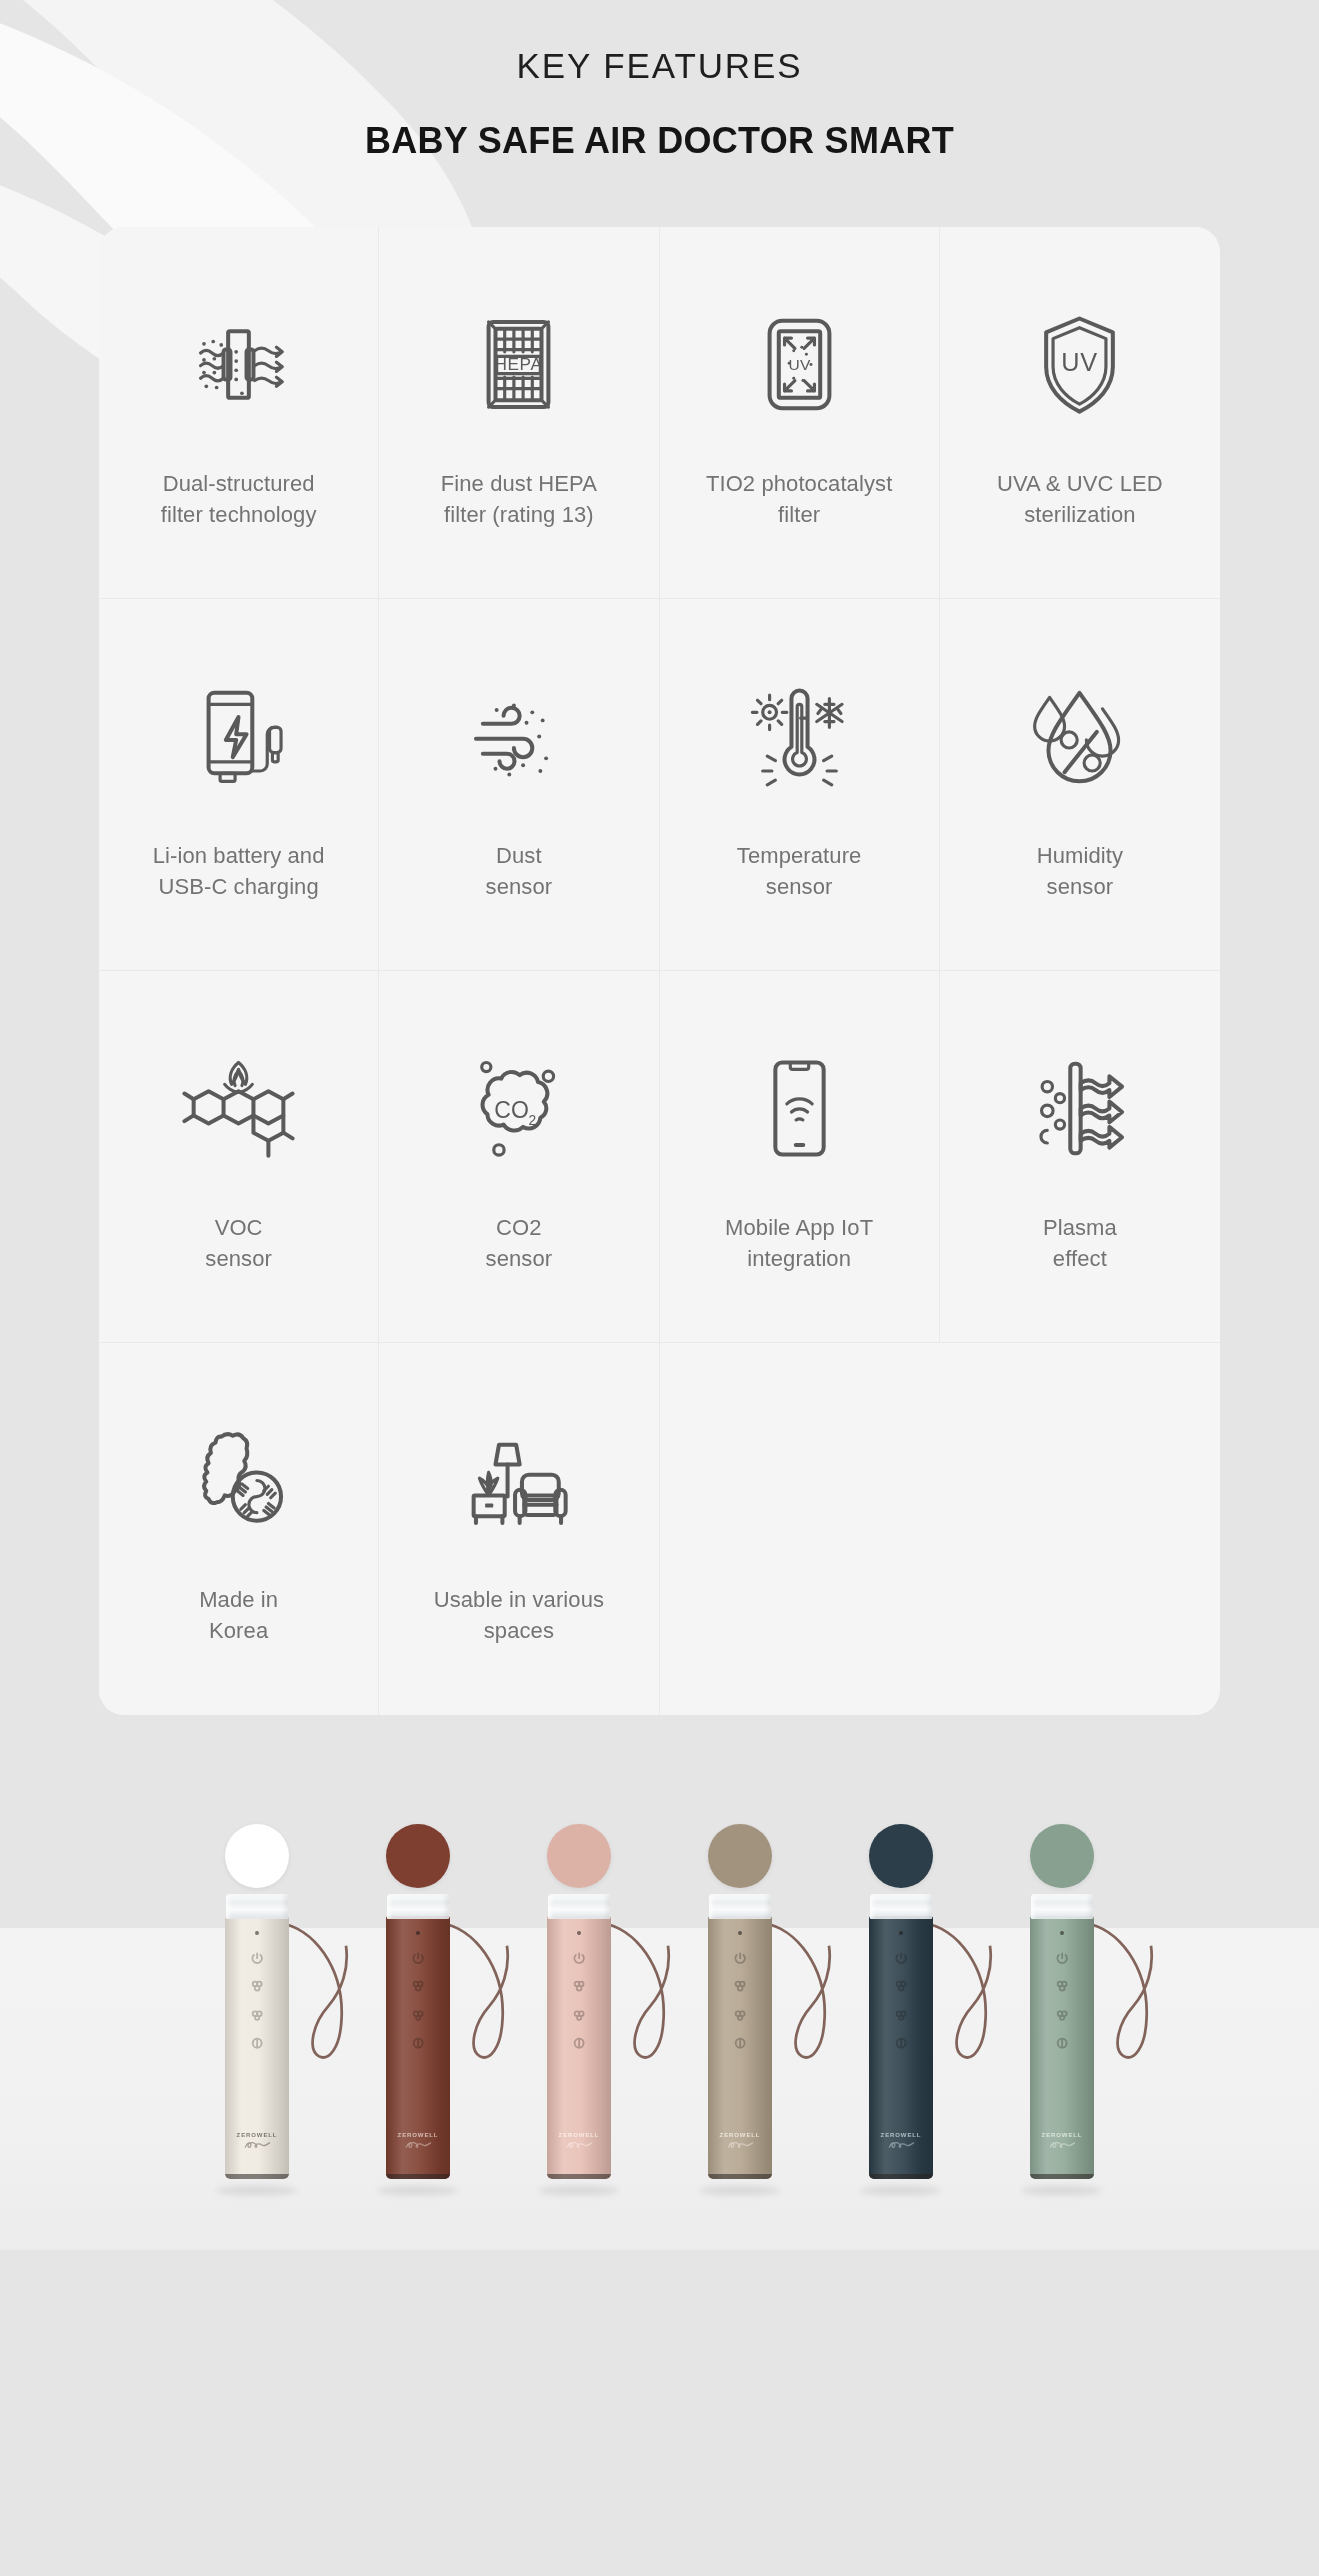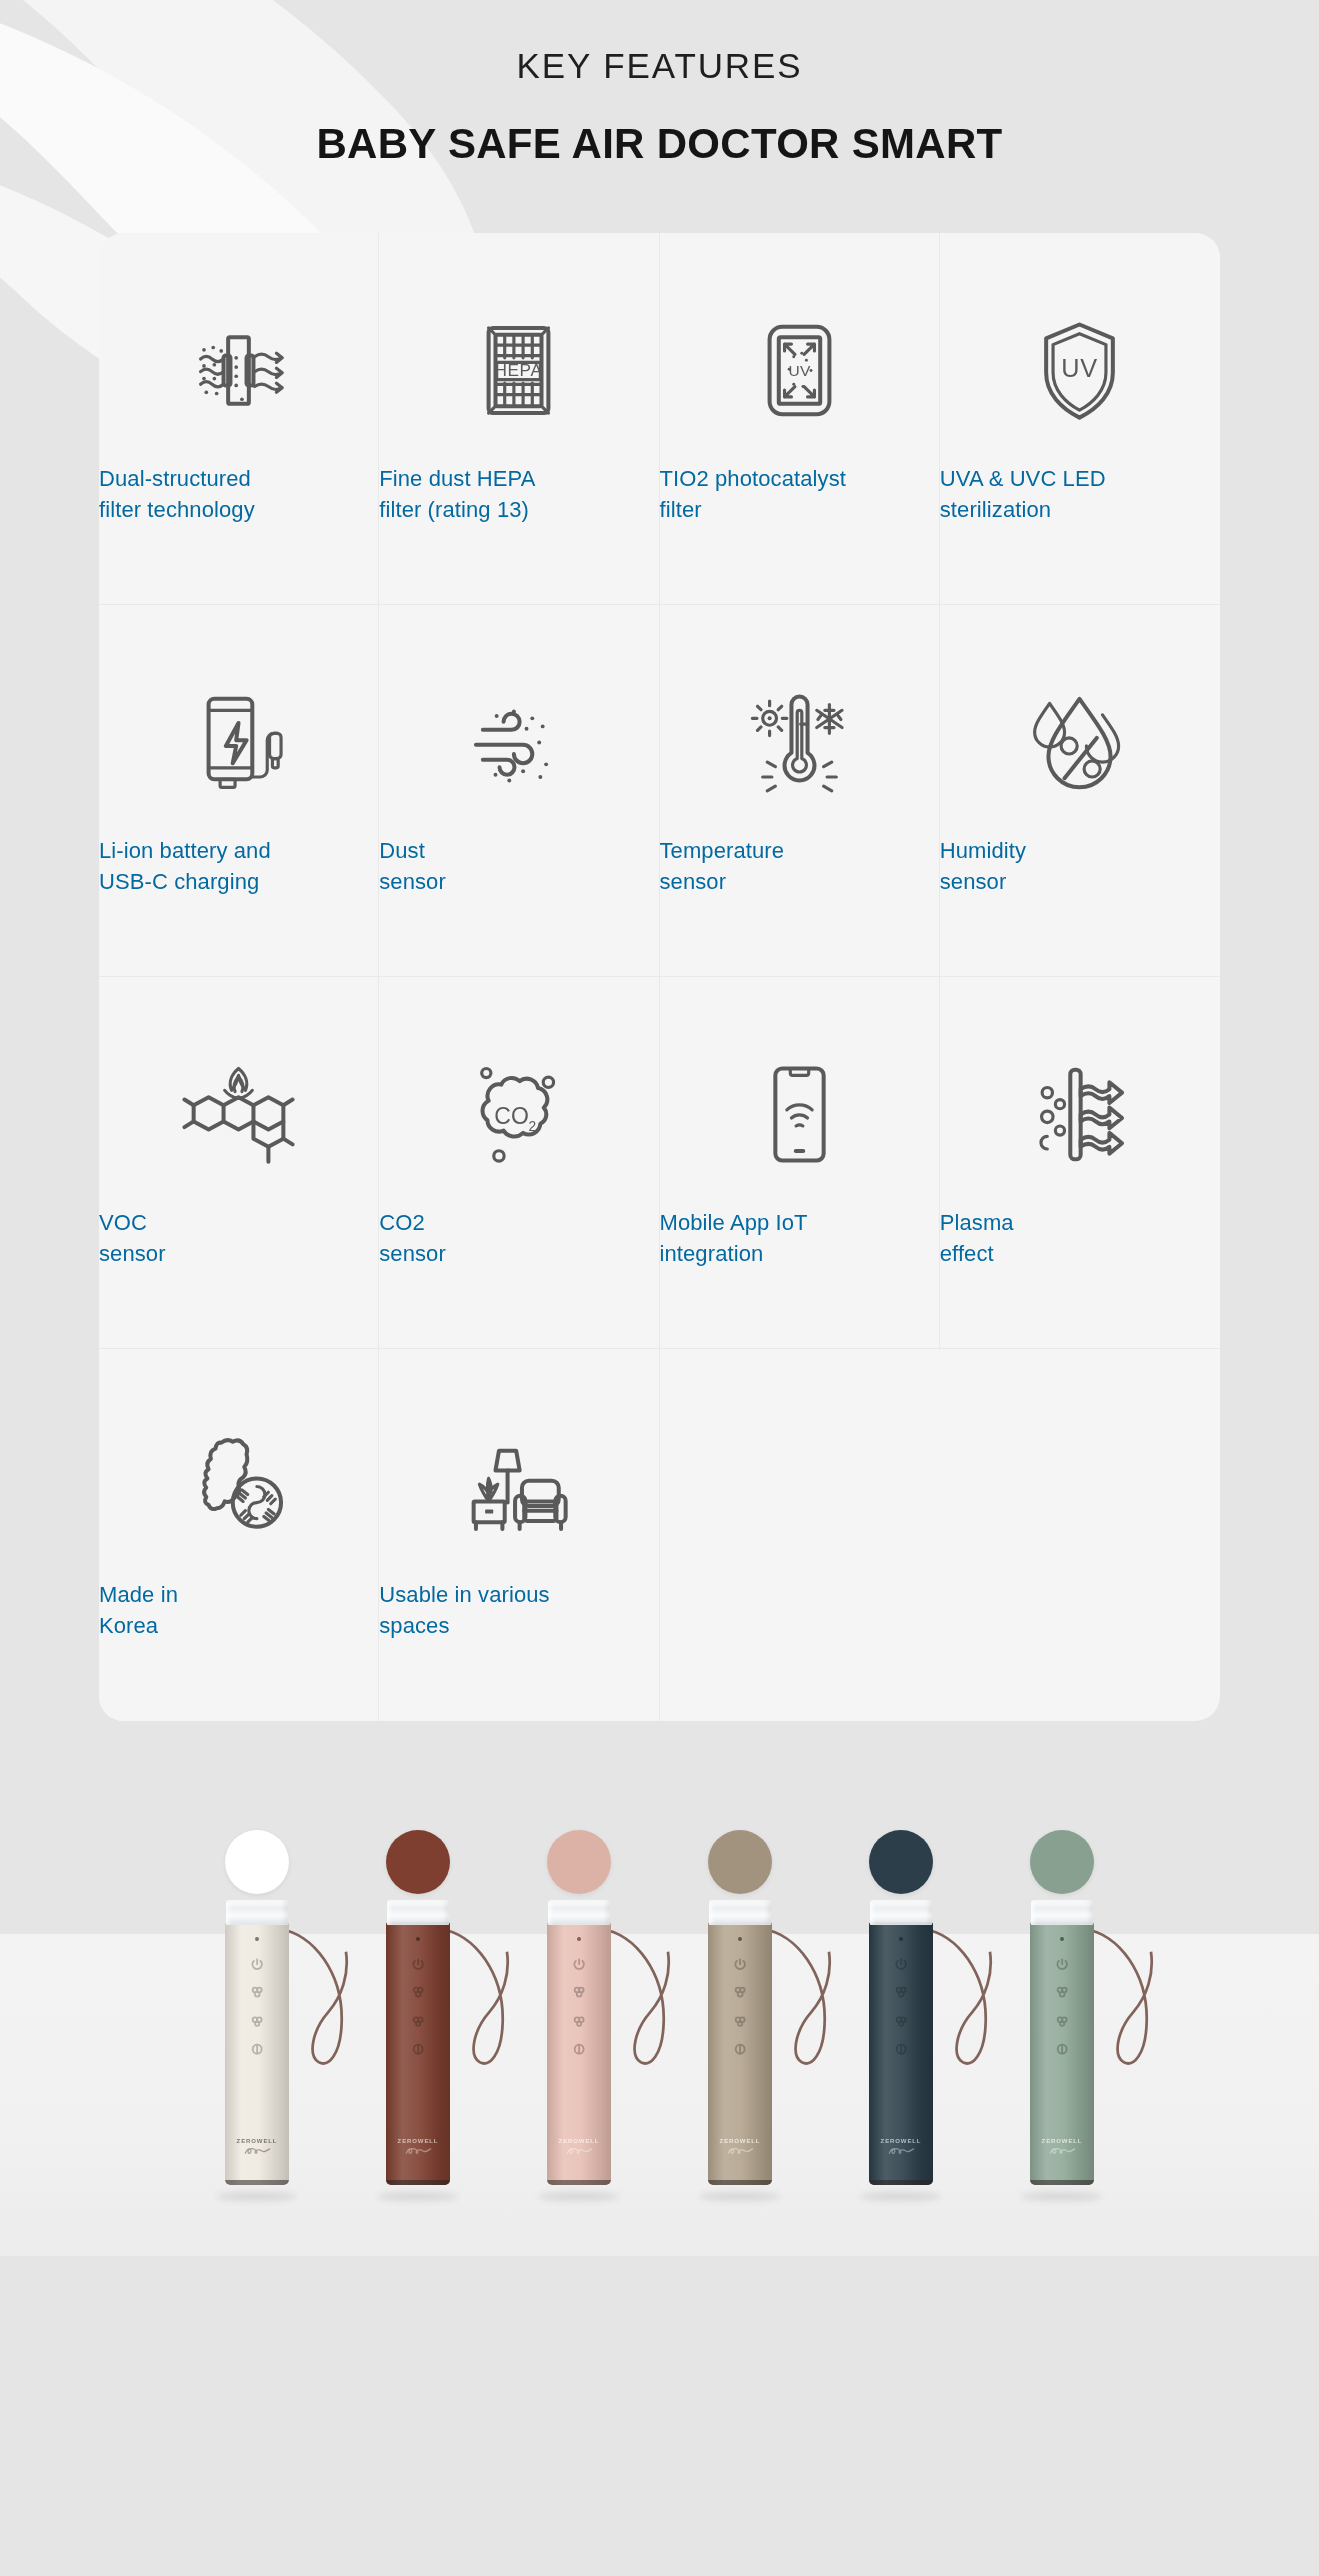--- a/index.html
+++ b/index.html
@@ -41,21 +41,21 @@
   }
   .eyebrow {
     font-size: 35px;
     font-weight: 400;
     letter-spacing: 1.9px;
     color: #1f1f1f;
     line-height: 1;
   }
   .headline {
     margin-top: 40px;
-    font-size: 42px;
+    font-size: 36px;
     font-weight: 700;
     letter-spacing: 0.3px;
     color: #151515;
     line-height: 1;
   }
 
   
   .grid-wrap {
     position: relative;
     z-index: 2;
@@ -108,26 +108,26 @@
     stroke: none;
   }
   .icon-box svg .thin { stroke-width: 5.5; }
   .icon-box svg text {
     stroke: none;
     fill: #5a5a5a;
     font-family: "Liberation Sans", sans-serif;
   }
 
   .cell-label {
-    margin-top: 35px;
+    margin-top: 46px;
     width: 100%;
-    text-align: left;
+    text-align: center;
     font-size: 22px;
     line-height: 1.42;
-    color: #0369a1;
+    color: #737373;
     white-space: pre-line;
     letter-spacing: 0.1px;
   }
 
   
   .showcase {
     position: relative;
     z-index: 2;
     margin-top: 69px;
     width: 100%;

